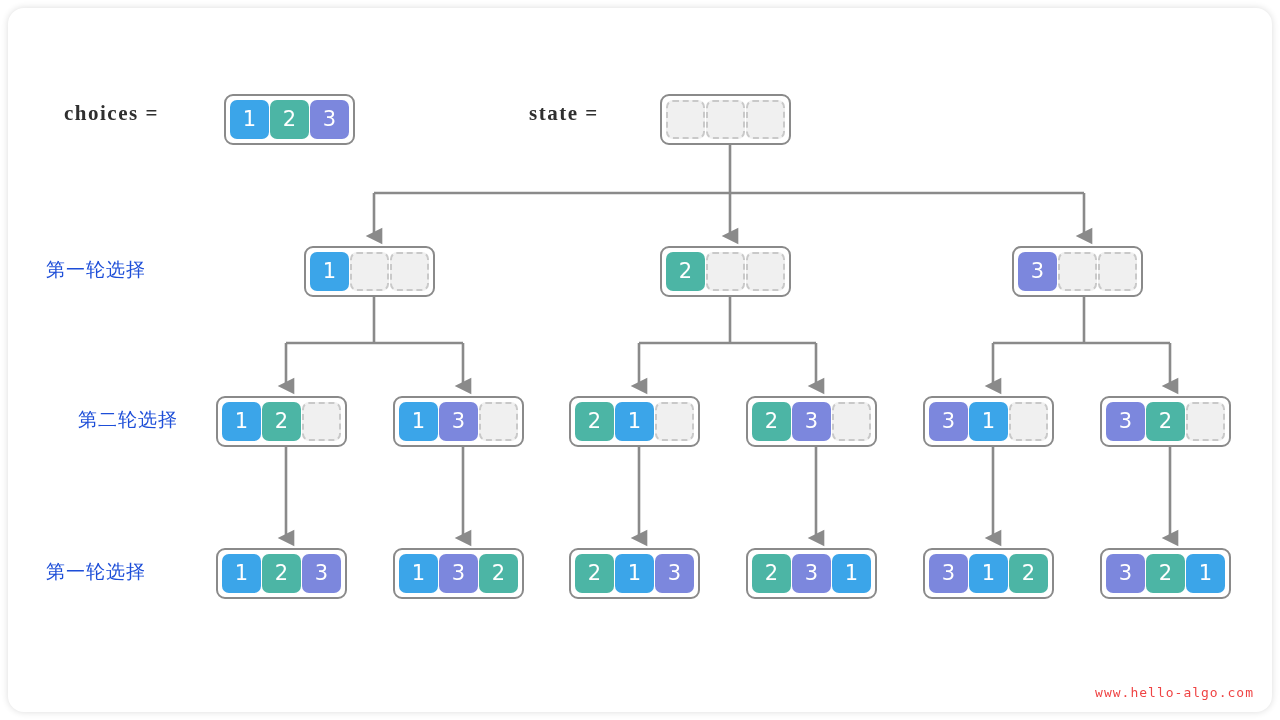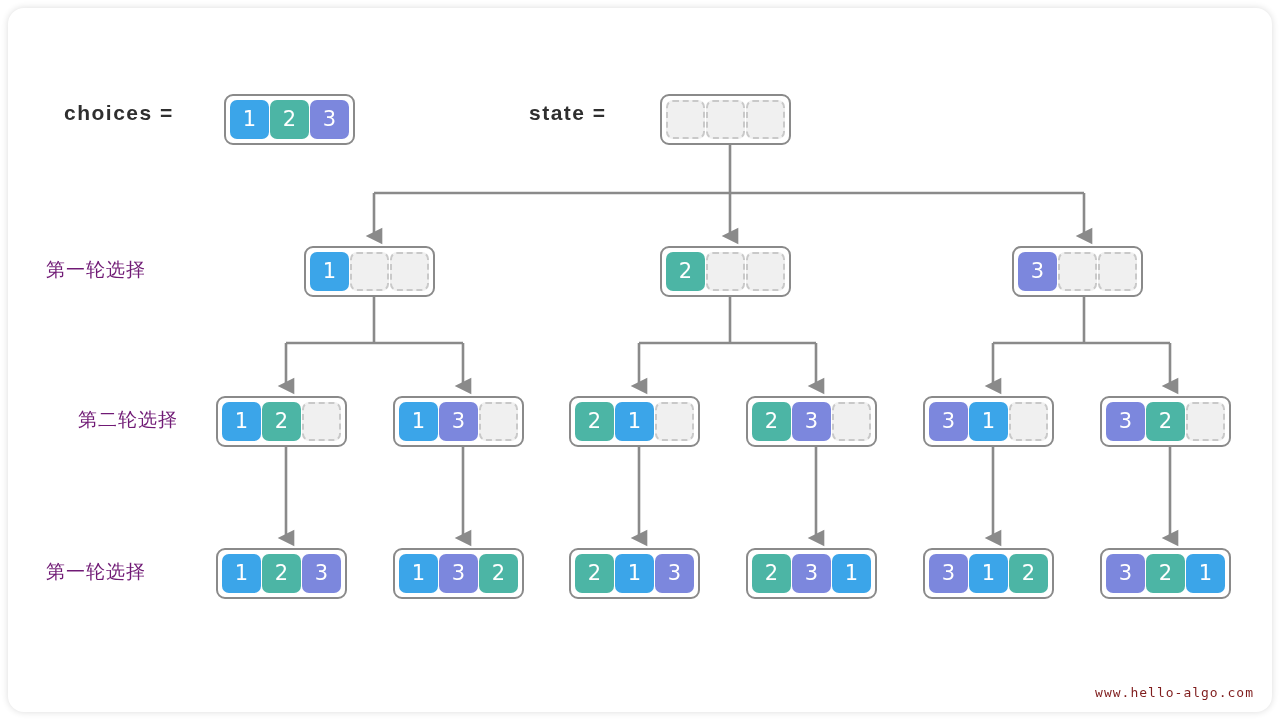--- a/index.html
+++ b/index.html
@@ -37,42 +37,42 @@
     position: absolute;
     left: 0; top: 0;
     width: 1280px;
     height: 720px;
     pointer-events: none;
   }
 
   
   .mono-label {
     position: absolute;
-    font-family: Liberation Sans, sans-serif;
+    font-family: Liberation Serif, serif;
     font-weight: bold;
     font-size: 21px;
     color: #2f2f2f;
     letter-spacing: 1.5px;
     white-space: nowrap;
   }
   .row-label {
     position: absolute;
     font-family: "DejaVu Sans", "Liberation Sans", sans-serif;
     font-size: 19px;
-    color: #701a75;
+    color: #1d4ed8;
     white-space: nowrap;
     letter-spacing: 1px;
   }
   .watermark {
     position: absolute;
     right: 34px;
     bottom: 28px;
     font-family: "DejaVu Sans Mono", "Liberation Mono", monospace;
     font-size: 13px;
-    color: #7f1d1d;
+    color: #ef4444;
     letter-spacing: 1px;
     white-space: nowrap;
   }
 
   
   .arr {
     position: absolute;
     box-sizing: border-box;
     border: 2.5px solid #8a8a8a;
     border-radius: 9px;

